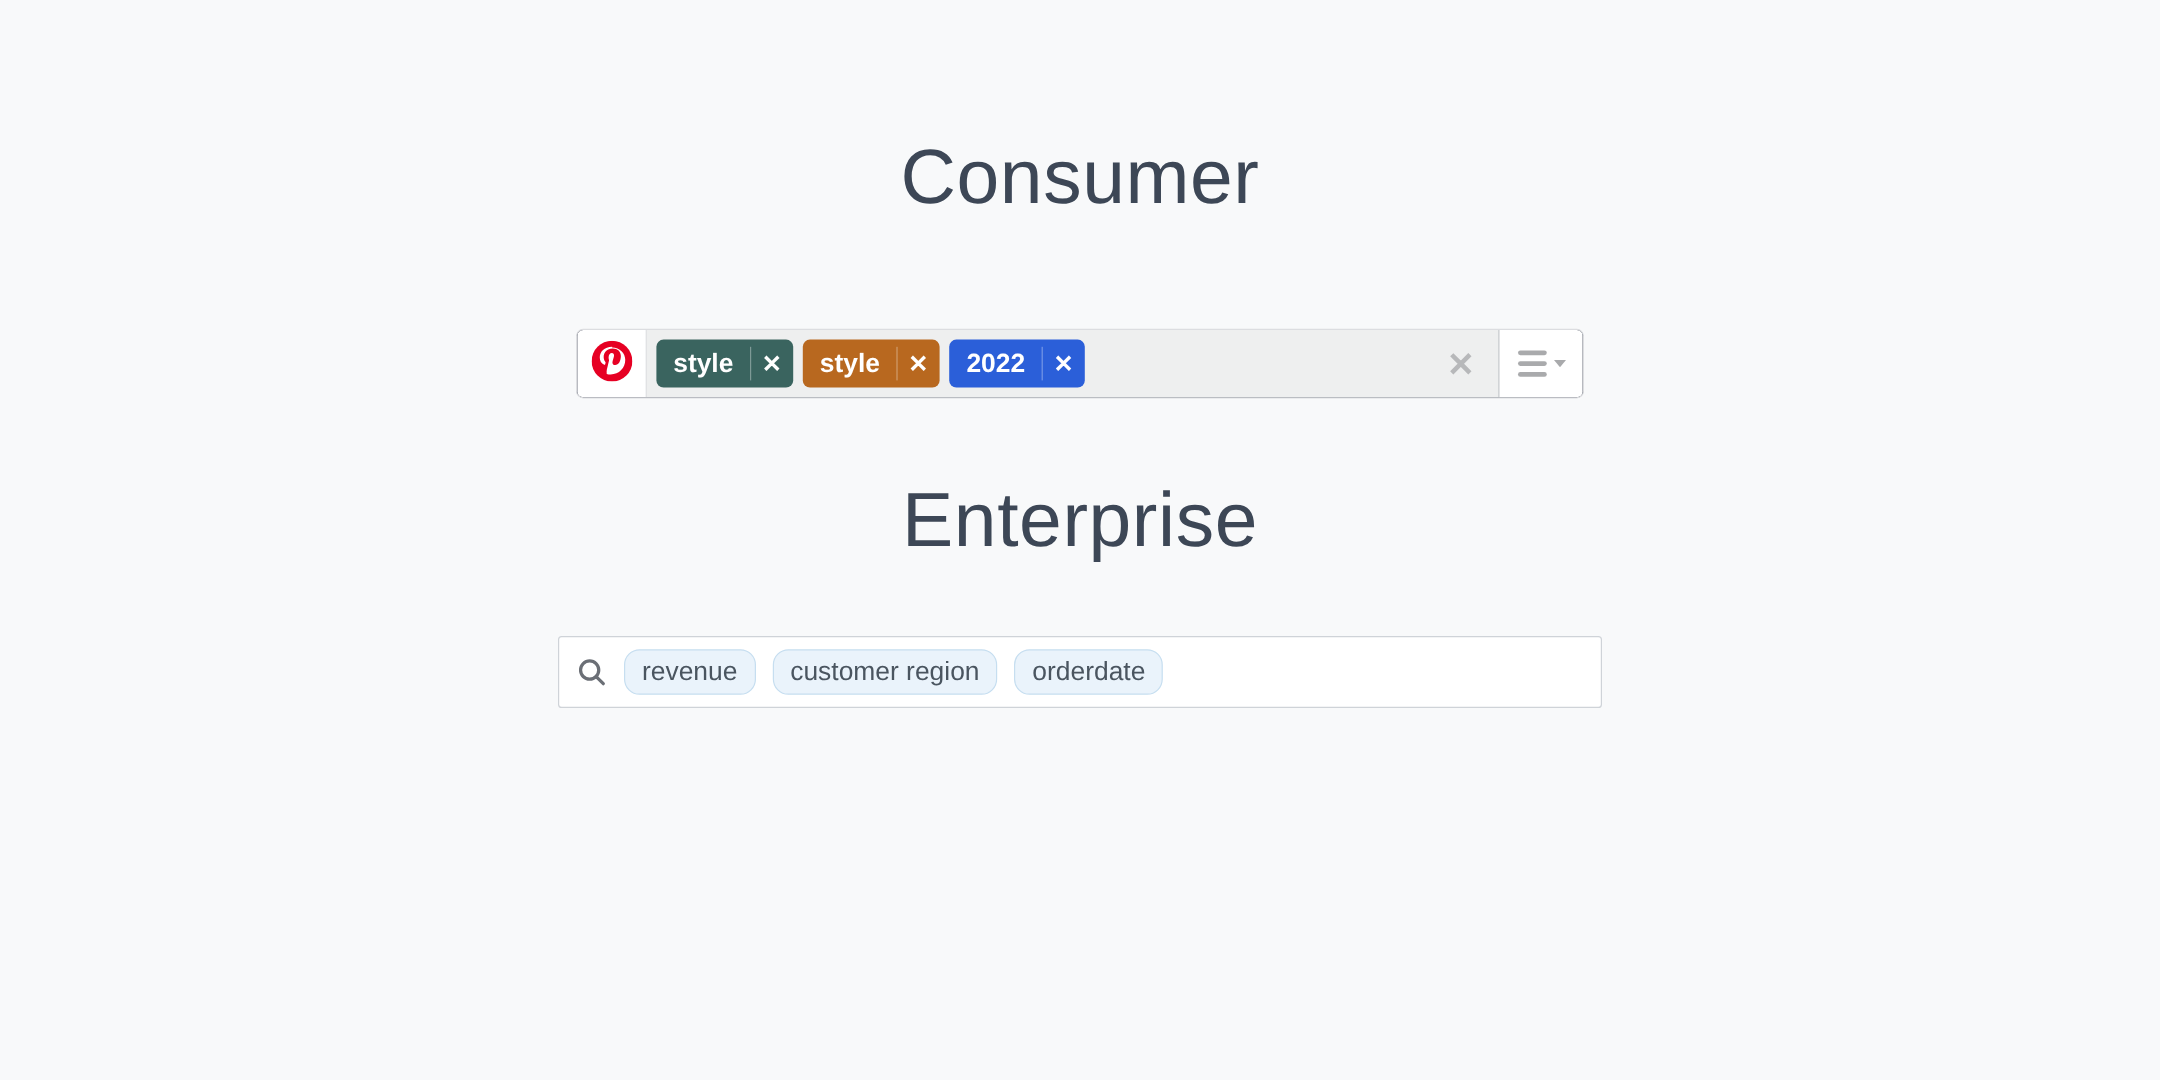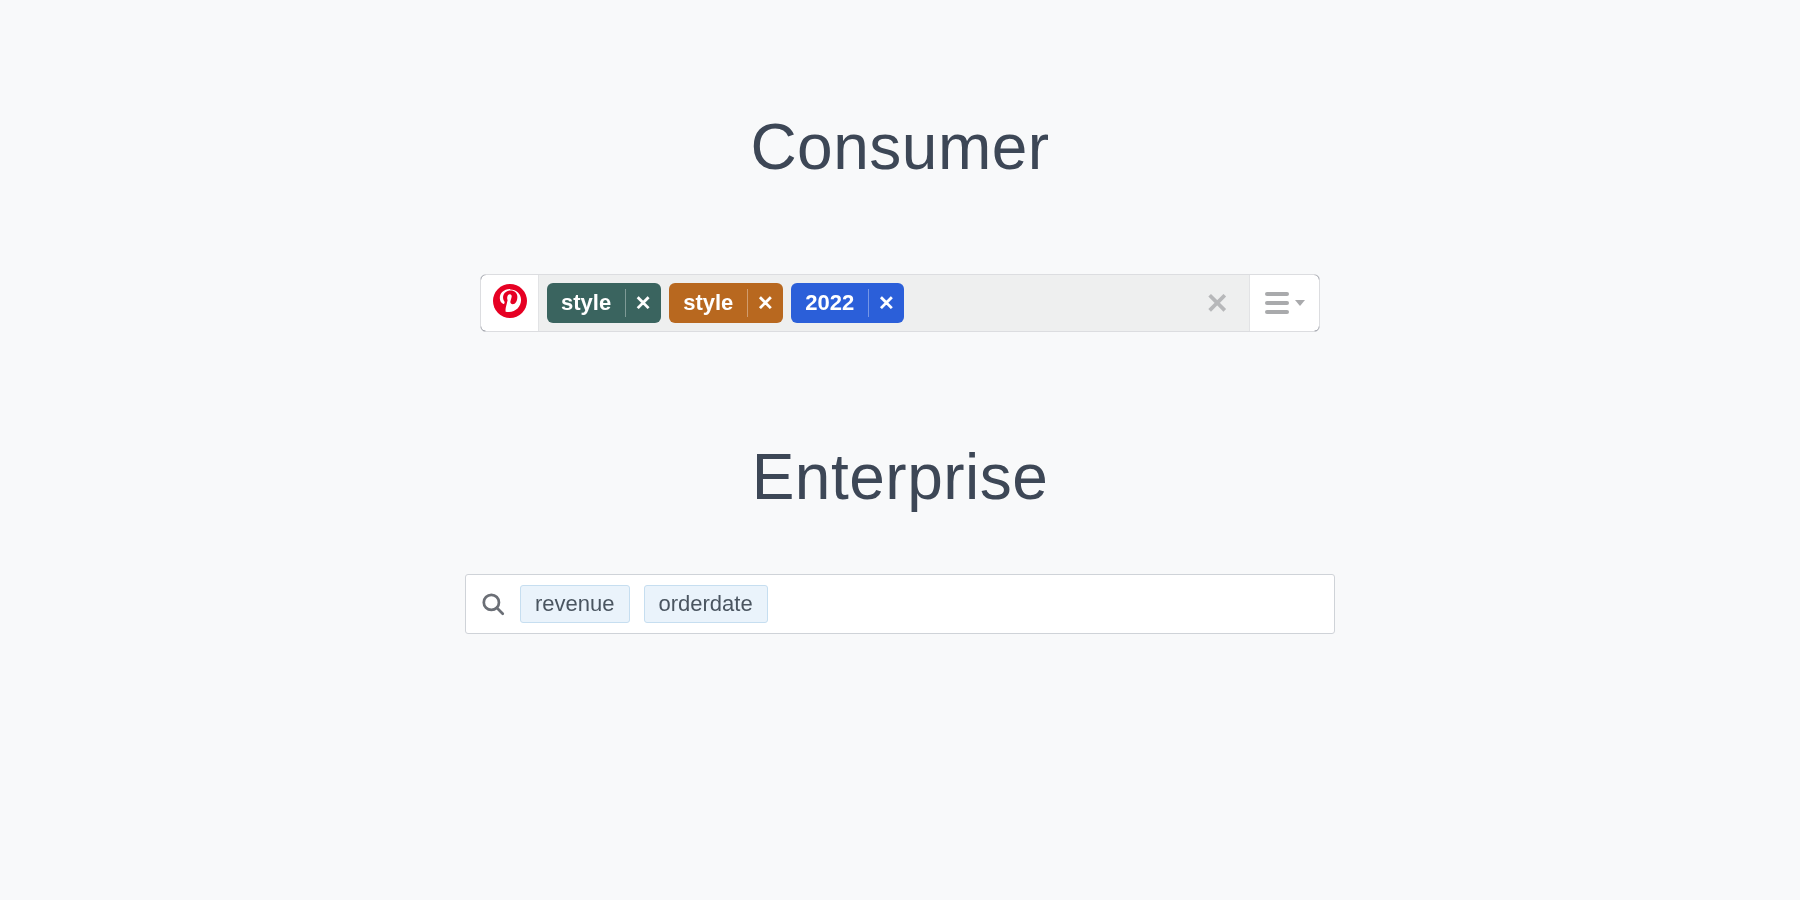--- a/index.html
+++ b/index.html
@@ -109,21 +109,21 @@
     background: #a9aaac;
     border-radius: 2px;
   }
   .caret {
     width: 0; height: 0;
     border-left: 5px solid transparent;
     border-right: 5px solid transparent;
     border-top: 6px solid #a9aaac;
   }
   
-  .heading2 { margin-top: 108px; }
+  .heading2 { margin-top: 64px; }
   .enterprise-bar {
     margin-top: 60px;
     width: 870px;
     height: 60px;
     background: #ffffff;
     border: 1px solid #cfd3d8;
     border-radius: 3px;
     display: flex;
     align-items: center;
     padding: 0 14px;
@@ -131,21 +131,21 @@
   }
   .search-icon {
     color: #6b6f76;
     display: flex;
     align-items: center;
   }
   .etag {
     height: 38px;
     background: #eaf3fb;
     border: 1px solid #c6def0;
-    border-radius: 3px;
+    border-radius: 13px;
     color: #4a5560;
     font-size: 22px;
     display: flex;
     align-items: center;
     padding: 0 14px;
   }
 </style>
 </head>
 <body>
 
@@ -193,15 +193,18 @@
   <span class="search-icon">
     <svg width="26" height="26" viewBox="0 0 24 24" fill="none" stroke="#6b6f76" stroke-width="2.5" stroke-linecap="round">
       <circle cx="10.5" cy="10.5" r="7"></circle>
       <line x1="21" y1="21" x2="15.5" y2="15.5"></line>
     </svg>
   </span>
   <div class="etag">
     <span>revenue</span>
   </div>
   <div class="etag">
+    <span>customer region</span>
+  </div>
+  <div class="etag">
     <span>orderdate</span>
   </div>
 </div>
 
 </body></html>

